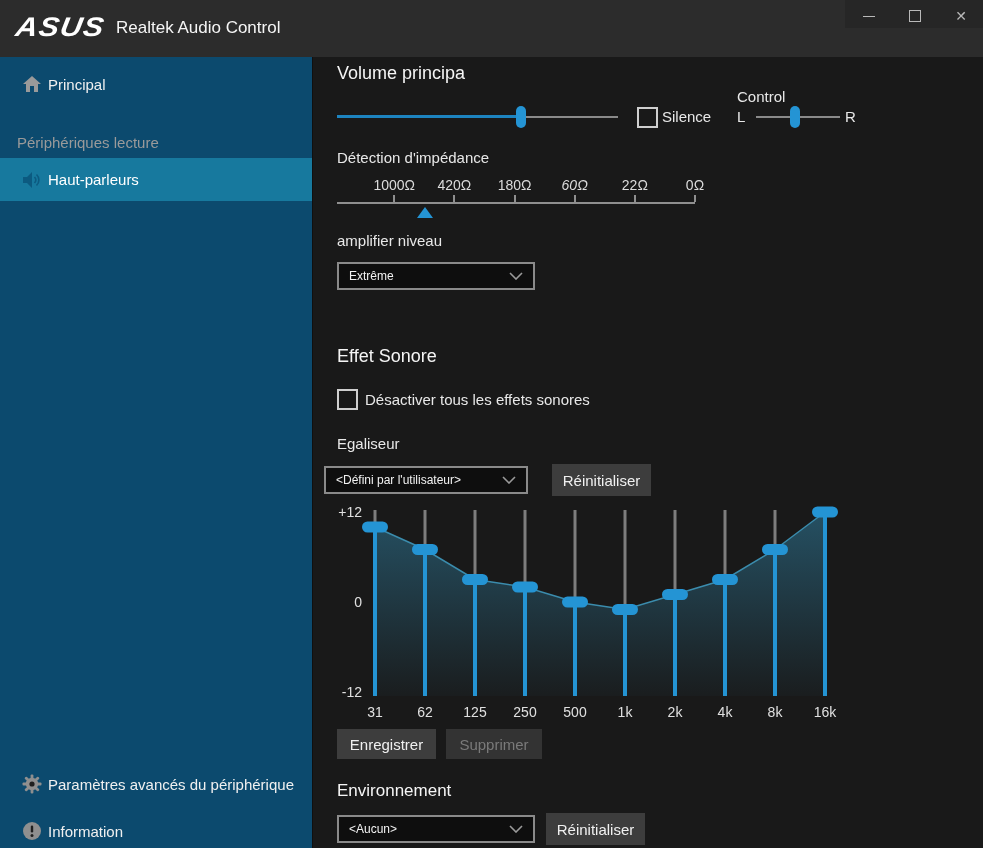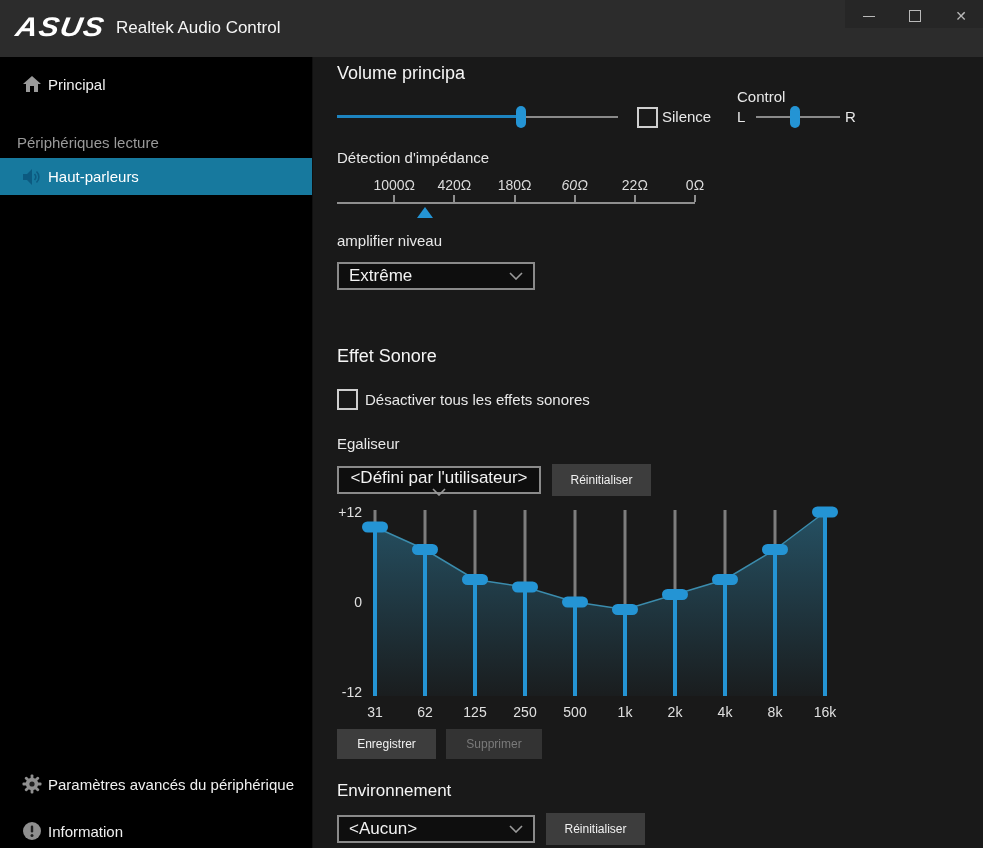--- a/index.html
+++ b/index.html
@@ -14,26 +14,26 @@
   .brand{left:16px;top:12px;font-size:27px;font-weight:900;font-style:italic;
          letter-spacing:1px;transform:skewX(-10deg) scaleX(1.12);transform-origin:left;
          color:#fff;}
   .win-title{left:116px;top:18px;font-size:17px;color:#f5f5f5;font-weight:400;}
   .winbtn{top:4px;width:34px;height:24px;display:flex;align-items:center;justify-content:center;color:#b9b9b9;cursor:default;}
   .winbtn .bar{display:inline-block;width:12px;height:1px;background:#b9b9b9;}
   .winbtn .sq{display:inline-block;width:10px;height:10px;border:1px solid #b9b9b9;}
   .winbtn.close{font-size:14px;}
 
   
-  .sidebar{left:0;top:57px;width:312px;height:791px;background:#000000;border-right:1px solid #101010;}
+  .sidebar{left:0;top:57px;width:312px;height:791px;background:#0c4a6e;border-right:1px solid #101010;}
   .side-row{position:absolute;left:0;width:312px;height:42px;display:flex;align-items:center;cursor:default;}
   .side-row .icon{position:absolute;left:22px;width:20px;height:20px;}
   .side-row .lbl{position:absolute;left:48px;font-size:15px;color:#f0f0f0;white-space:nowrap;}
   .side-section{position:absolute;left:17px;font-size:15px;color:#9a9a9a;}
-  .side-selected{position:absolute;left:0;top:101px;width:312px;height:37px;background:#17799e;display:flex;align-items:center;}
+  .side-selected{position:absolute;left:0;top:101px;width:312px;height:43px;background:#17799e;display:flex;align-items:center;}
   .side-selected .icon{position:absolute;left:20px;width:22px;height:22px;}
   .side-selected .lbl{position:absolute;left:48px;font-size:15px;color:#ffffff;}
 
   
   .h1{font-size:18px;font-weight:400;color:#f5f5f5;}
   .lbl15{font-size:15px;color:#e8e8e8;}
 
   
   .hslider{height:24px;}
   .hslider .track{position:absolute;top:11px;height:2px;background:#8a8a8a;width:100%;}
@@ -47,25 +47,25 @@
   .imp-scale{height:44px;}
   .imp-label{position:absolute;top:0;transform:translateX(-50%);font-size:14px;color:#dcdcdc;white-space:nowrap;text-align:right;}
   .imp-tick{position:absolute;top:18px;width:2px;height:7px;background:#8f8f8f;transform:translateX(-50%);}
   .imp-line{position:absolute;top:25px;left:0;right:0;height:2px;background:#8f8f8f;}
   .imp-marker{position:absolute;top:30px;width:0;height:0;transform:translateX(-50%);
               border-left:8px solid transparent;border-right:8px solid transparent;border-bottom:11px solid #2494d4;}
 
   
   .select{background:#0e0e0e;border:2px solid #8a8a8a;height:24px;display:flex;align-items:center;
           padding:0 10px;cursor:pointer;}
-  .select .val{font-size:17px;color:#f2f2f2;white-space:nowrap;flex:1;}
+  .select .val{font-size:12px;color:#f2f2f2;white-space:nowrap;flex:1;}
   .select svg{flex:none;}
 
   
-  .btn{background:#3d3d3d;color:#f0f0f0;font-size:12px;display:flex;align-items:center;justify-content:center;cursor:pointer;}
+  .btn{background:#3d3d3d;color:#f0f0f0;font-size:15px;display:flex;align-items:center;justify-content:center;cursor:pointer;}
   .btn.disabled{background:#333333;color:#7a7a7a;cursor:default;}
 
   svg text{font-family:"Liberation Sans","DejaVu Sans",sans-serif;}
 </style>
 </head>
 <body>
 
 <div class="abs titlebar">
   <div class="abs caption-strip"></div>
   <div class="abs brand">ASUS</div>
@@ -180,21 +180,21 @@
   <svg width="14" height="8" viewBox="0 0 14 8">
       <path d="M1 1 L7 7 L13 1" stroke="#9a9a9a" stroke-width="1.6" fill="none"></path>
     </svg>
 </div>
 
 <div class="abs h1" style="left:337px;top:346px;">Effet Sonore</div>
 <div class="abs checkbox" style="left:337px;top:389px;" id="fx-box"></div>
 <div class="abs lbl15" style="left:365px;top:391px;">Désactiver tous les effets sonores</div>
 
 <div class="abs lbl15" style="left:337px;top:435px;">Egaliseur</div>
-<div class="abs select" style="left:337px;top:466px;width:180px;flex-direction:column;">
+<div class="abs select" style="left:324px;top:466px;width:180px;">
   <span class="val">&lt;Défini par l'utilisateur&gt;</span>
   <svg width="14" height="8" viewBox="0 0 14 8">
       <path d="M1 1 L7 7 L13 1" stroke="#9a9a9a" stroke-width="1.6" fill="none"></path>
     </svg>
 </div>
 <div class="abs btn" style="left:552px;top:464px;width:99px;height:32px;">Réinitialiser</div>
 
 <div class="abs" style="left:330px;top:503px;width:560px;height:225px;" id="eq-chart"><svg width="560" height="225" viewBox="0 0 560 225" xmlns="http://www.w3.org/2000/svg">
       <defs>
         <linearGradient id="eqfill" x1="0" y1="0" x2="0" y2="1">

